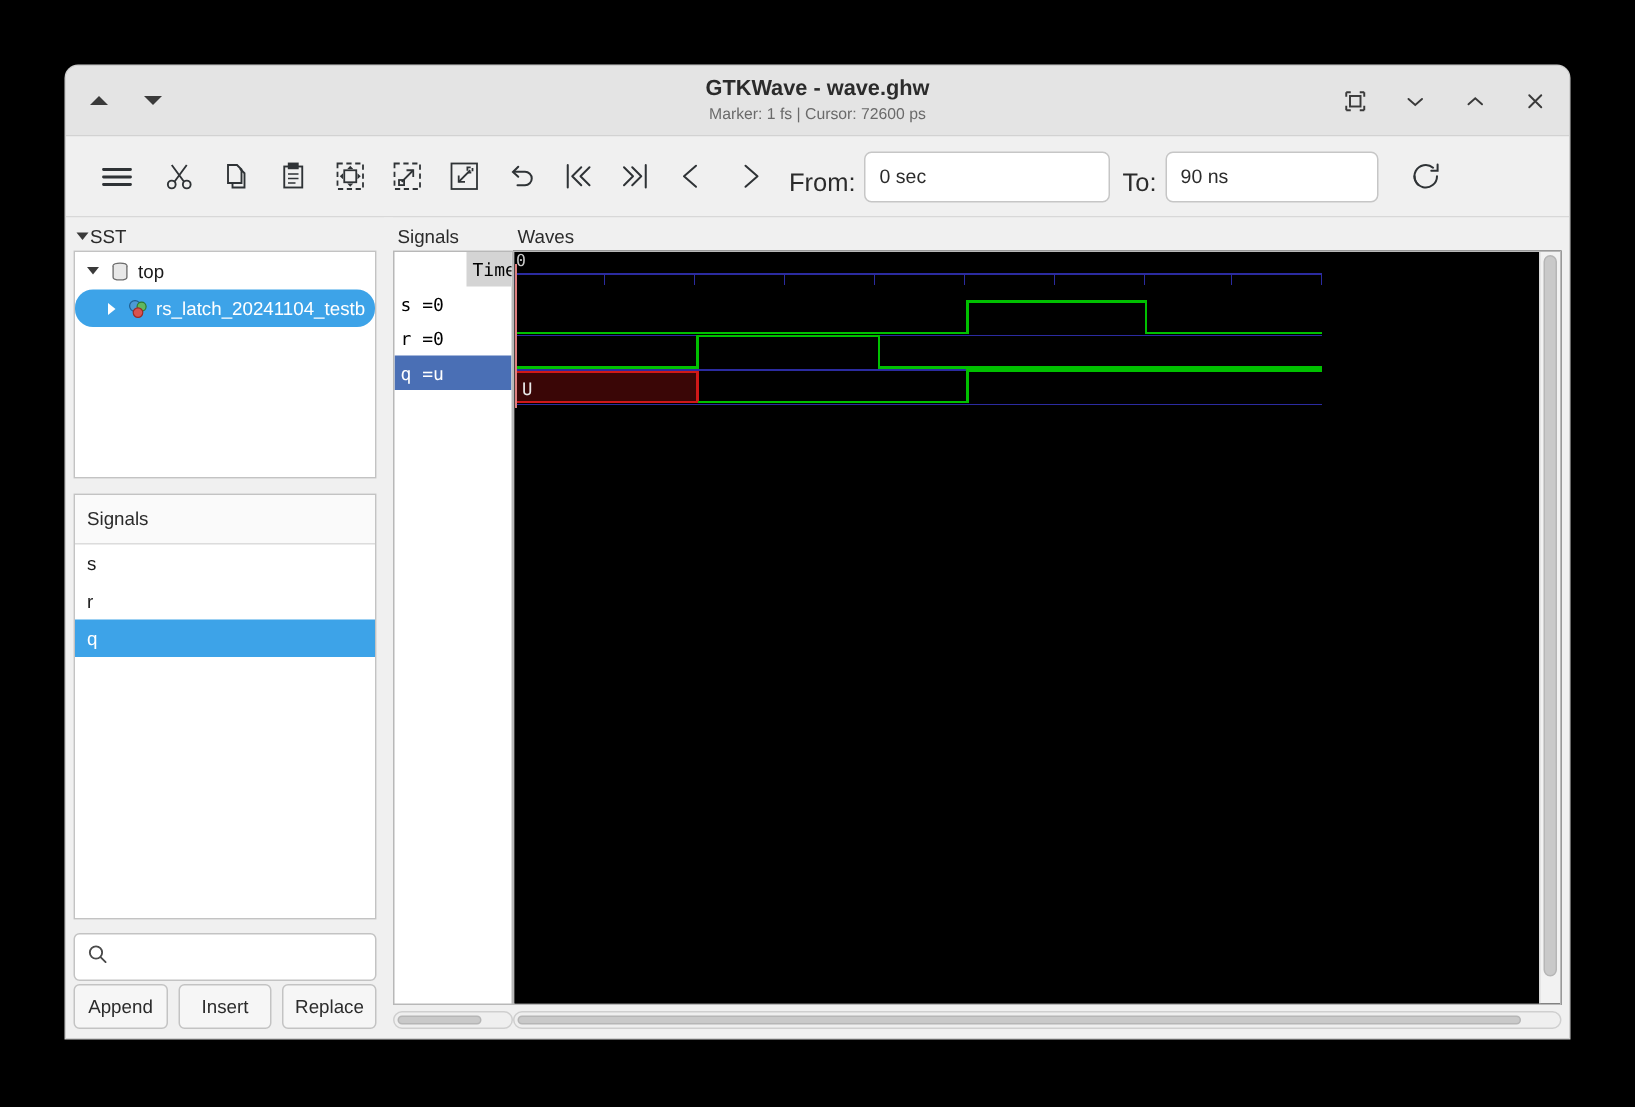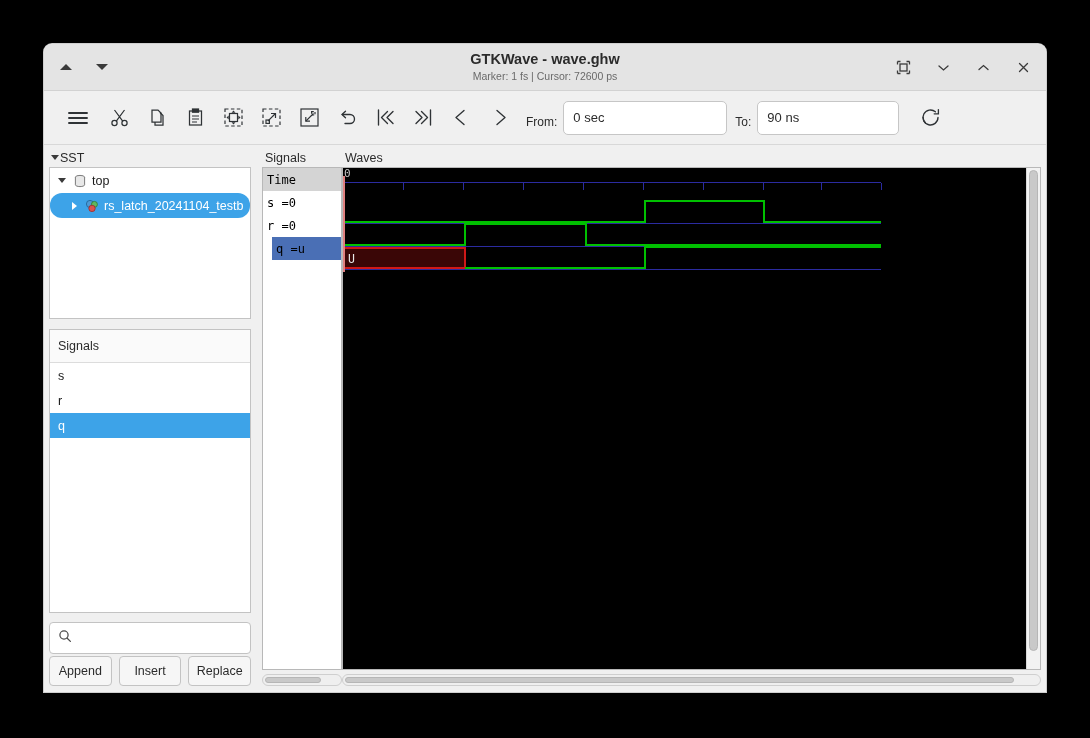--- a/index.html
+++ b/index.html
@@ -93,21 +93,21 @@
   }
   .tool {
     width: 38px; height: 38px;
     display: flex; align-items: center; justify-content: center;
     color: #2f3336;
     flex: none;
   }
   .tool svg { display: block; }
   .tool.wide { width: 44px; }
   .tbl-label {
-    font-size: 12px; color: #2b2b2b;
+    font-size: 17px; color: #2b2b2b;
     margin: 8px 6px 0 8px;
     white-space: nowrap;
   }
   .tbl-input {
     height: 34px;
     background: #ffffff;
     border: 1px solid #c6c6c6;
     border-radius: 5px;
     font-size: 13px;
     color: #2b2b2b;
@@ -272,22 +272,22 @@
   }
   .wn-row {
     height: 23px;
     display: flex; align-items: center;
     padding-left: 4px;
     font-family: "DejaVu Sans Mono", monospace;
     font-size: 12px;
     color: #000000;
     white-space: nowrap;
   }
-  .wn-row.header { background: #d4d4d4; }
-  .wn-row.selected { background: #4a6fb5; color: #000000; margin-left: 9px; }
+  .wn-row.header { background: #d4d4d4; margin-left: 48px; }
+  .wn-row.selected { background: #4a6fb5; color: #ffffff; }
   #signames-scroll {
     height: 12px;
     margin-top: 4px;
     background: #efefef;
     border: 1px solid #cfcfcf;
     border-radius: 6px;
     flex: none;
     position: relative;
   }
   #signames-scroll .thumb {

